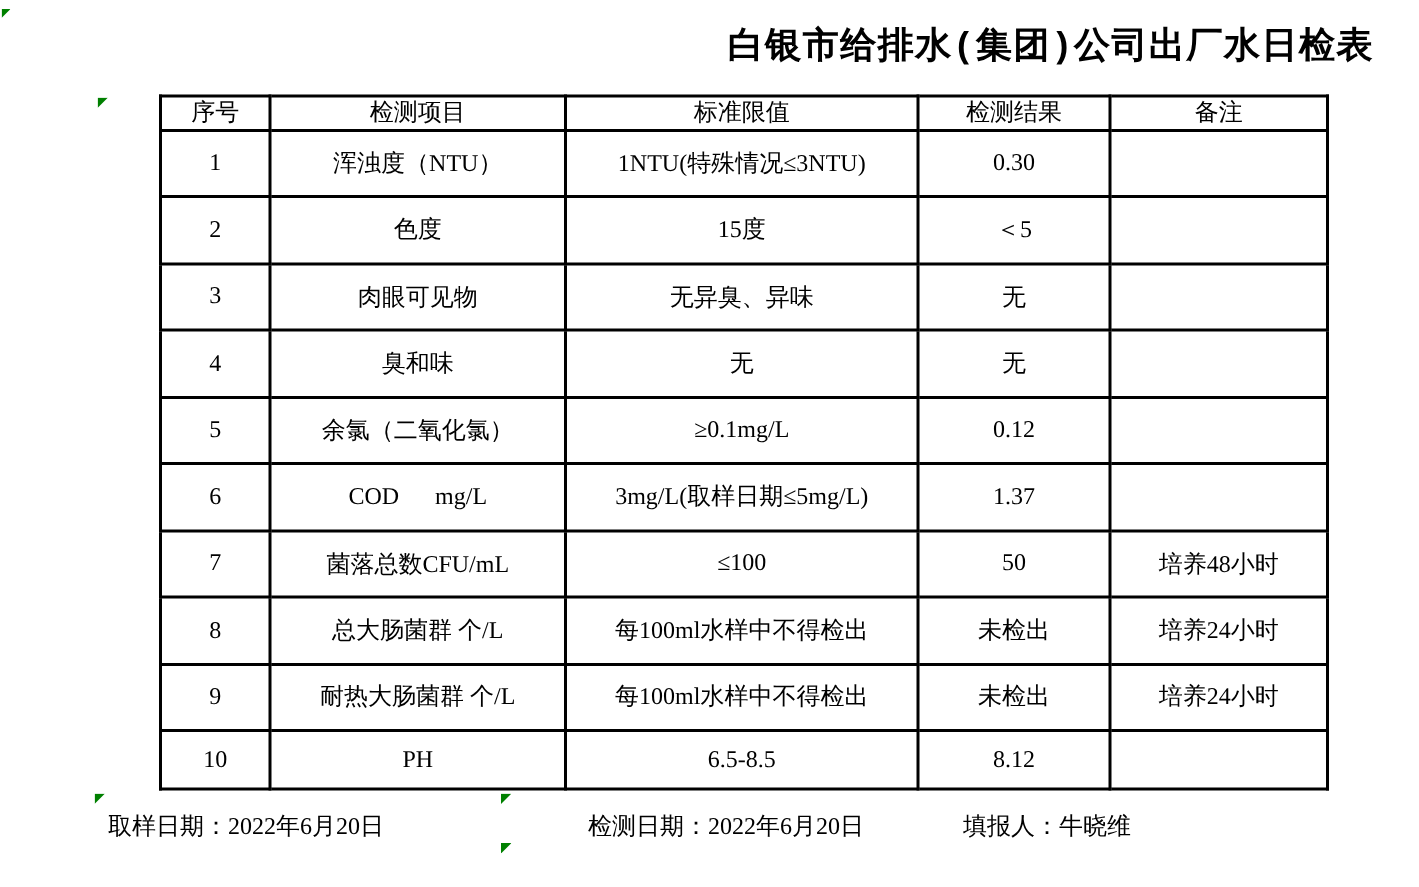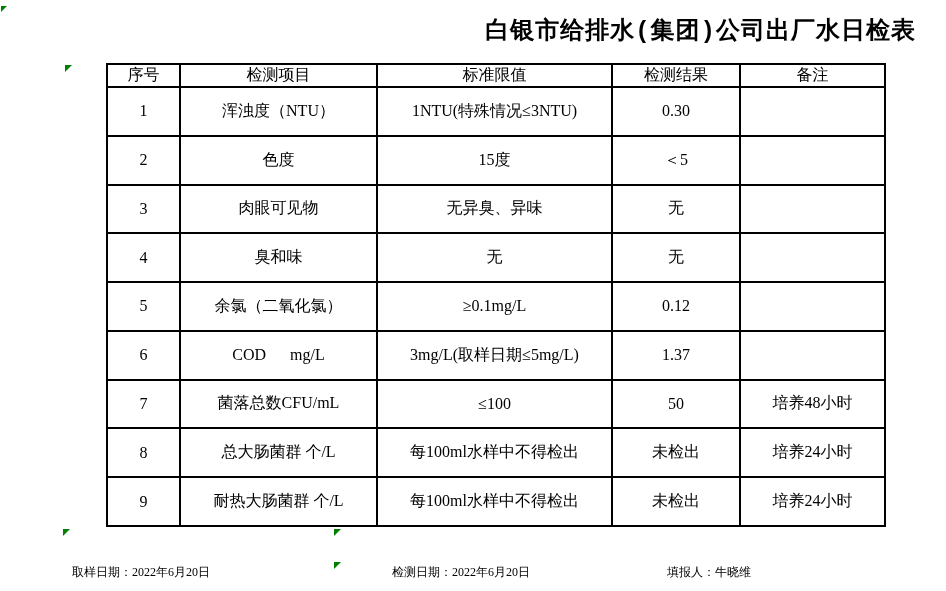--- a/index.html
+++ b/index.html
@@ -46,27 +46,26 @@
     padding: 0;
     white-space: pre;
     overflow: hidden;
     font-family: "Liberation Serif", "DejaVu Serif", serif;
   }
   .footer-line {
     position: absolute;
     top: 541px;
     height: 22px;
     line-height: 22px;
-    font-size: 12px;
+    font-size: 16px;
     white-space: pre;
-    margin-top: 20px;
   }
   .footer-sampling { left: 72px; }
   .footer-testdate { left: 392px; }
-  .footer-reporter { left: 667px; text-align: right; }
+  .footer-reporter { left: 642px; text-align: right; }
   .green-tri {
     position: absolute;
     background: #008000;
     clip-path: polygon(0 0, 100% 0, 0 100%);
     width: 7px;
     height: 7px;
   }
   .tri-sheet-corner { left: 1px;   top: 6px;   width: 6px; height: 6px; }
   .tri-header-cell  { left: 65px;  top: 65px; }
   .tri-footer-a     { left: 63px;  top: 529px; }
@@ -158,18 +157,25 @@
       <td>未检出</td>
       <td>培养24小时</td>
     </tr>
     <tr>
       <td>9</td>
       <td>耐热大肠菌群 个/L</td>
       <td>每100ml水样中不得检出</td>
       <td>未检出</td>
       <td>培养24小时</td>
     </tr>
+    <tr>
+      <td>10</td>
+      <td>PH</td>
+      <td>6.5-8.5</td>
+      <td>8.12</td>
+      <td></td>
+    </tr>
   </tbody>
 </table>
 
 <div class="footer-line footer-sampling">取样日期：2022年6月20日</div>
 <div class="footer-line footer-testdate">检测日期：2022年6月20日</div>
 <div class="footer-line footer-reporter">填报人：牛晓维</div>
 
 </body></html>

